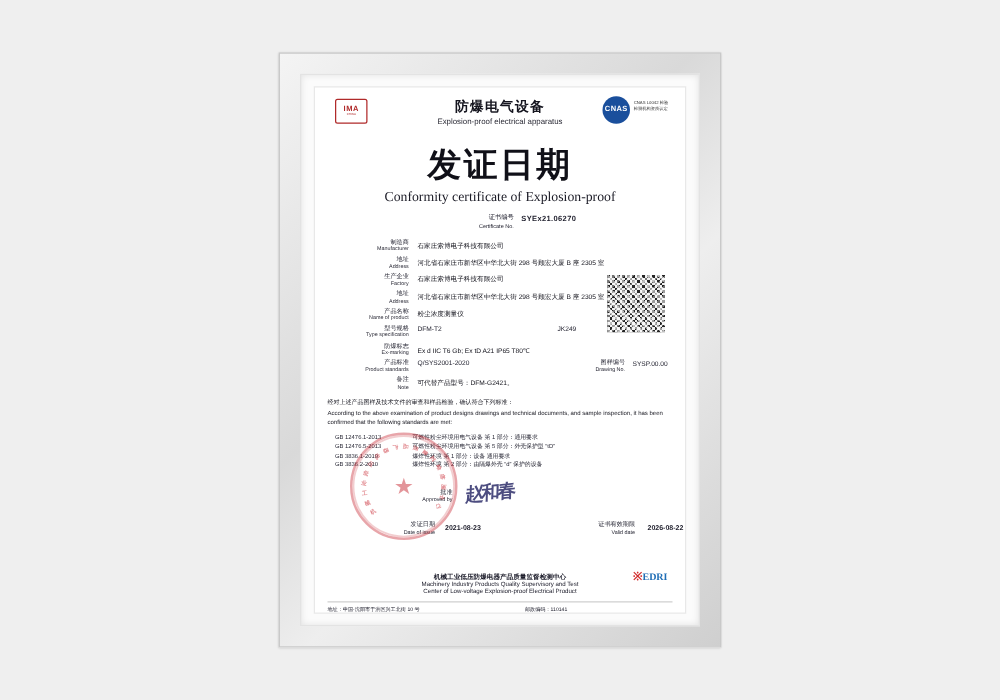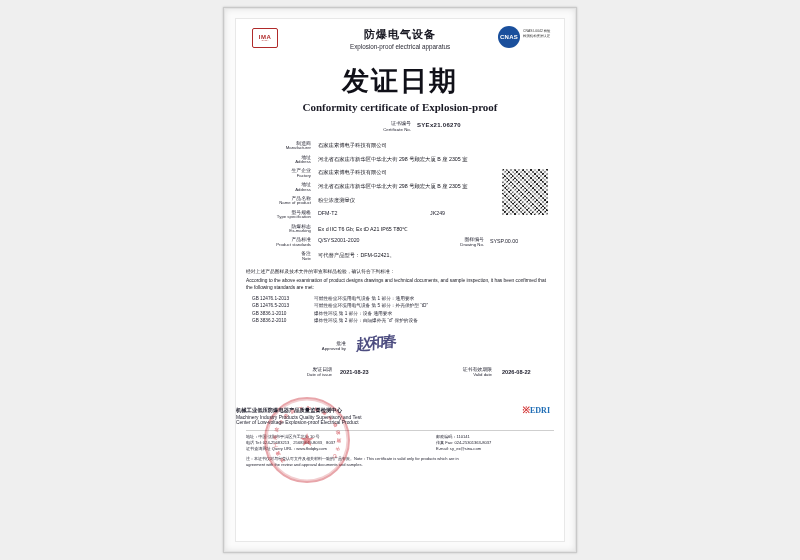--- a/index.html
+++ b/index.html
@@ -10,23 +10,24 @@
     font-family:"Liberation Sans", sans-serif;
   }
   
   #photo {
     position:relative; width:800px; height:560px;
     background:#efefef;
     display:flex; align-items:center; justify-content:center;
   }
   #frame {
     position:relative;
-    width:354px; height:546px;
+    width:354px; height:476px;
     background:linear-gradient(135deg,#f4f4f4 0%,#d9d9d9 40%,#eeeeee 60%,#cfcfcf 100%);
     border:1px solid #c9c9c9;
+    padding:16px;
     box-shadow:0 0 2px rgba(0,0,0,0.18);
   }
   #mat {
     position:relative; width:100%; height:100%;
     background:#fbfbfb;
     border:1px solid #e3e3e3;
     padding:9px 10px;
     box-shadow:inset 0 0 6px rgba(0,0,0,0.10);
   }
   #cert {
@@ -62,21 +63,21 @@
   .header-title .en { font-size:6.3px; color:#2a2a35; margin-top:1px; }
 
   
   .main-title {
     text-align:center; margin-top:7px;
     font-size:27px; font-weight:bold; letter-spacing:2px; color:#101018;
     font-family:"DejaVu Sans", sans-serif;
   }
   .main-sub {
     text-align:center; margin-top:2px;
-    font-size:11px; font-weight:bold; color:#1b1b26;
+    font-size:11px; font-weight:normal; color:#1b1b26;
     font-family:"Liberation Serif", serif;
   }
 
   
   .certno {
     margin:8px 0 0 0; display:flex; justify-content:center; align-items:flex-start;
   }
   .certno .lab { text-align:right; width:72px; line-height:1.15; margin-right:6px; }
   .certno .lab .l1 { font-size:5px; }
   .certno .lab .l2 { font-size:4.4px; }
@@ -167,21 +168,21 @@
   .stamp .ring-text {
     position:absolute; width:100%; height:100%;
     color:rgba(197,30,40,.75); font-size:4.4px; font-weight:bold;
   }
   .stamp .ring-text span {
     position:absolute; left:50%; top:50%;
     transform-origin:0 0;
   }
 
   
-  .footer-org { text-align:left; margin-top:20px; position:relative; }
+  .footer-org { text-align:center; margin-top:20px; position:relative; }
   .footer-org .cn { font-size:5.3px; font-weight:bold; }
   .footer-org .en1 { font-size:4.9px; margin-top:1px; }
   .footer-org .en2 { font-size:4.9px; }
   .edri {
     position:absolute; right:14px; top:-4px;
     font-size:8px; font-weight:bold; color:#1f6db5;
     font-family:"Liberation Serif", serif;
   }
   .edri .mark { color:#d23030; font-size:9px; }
 

